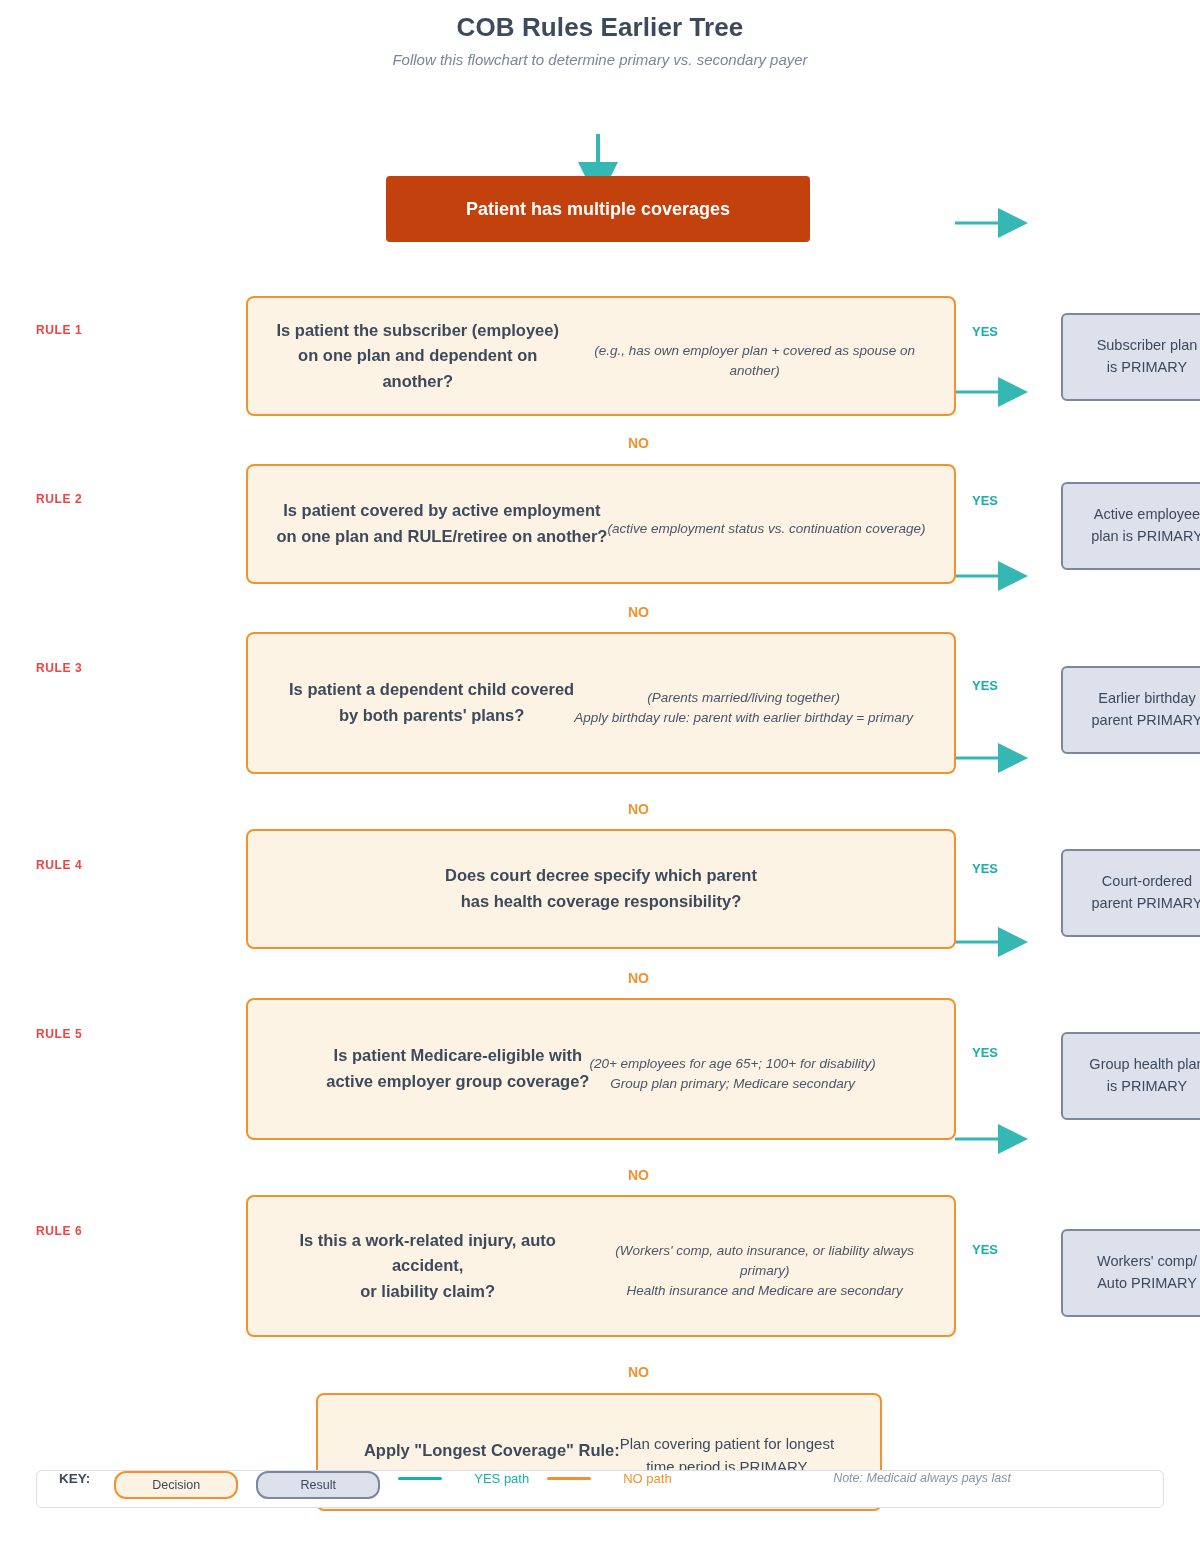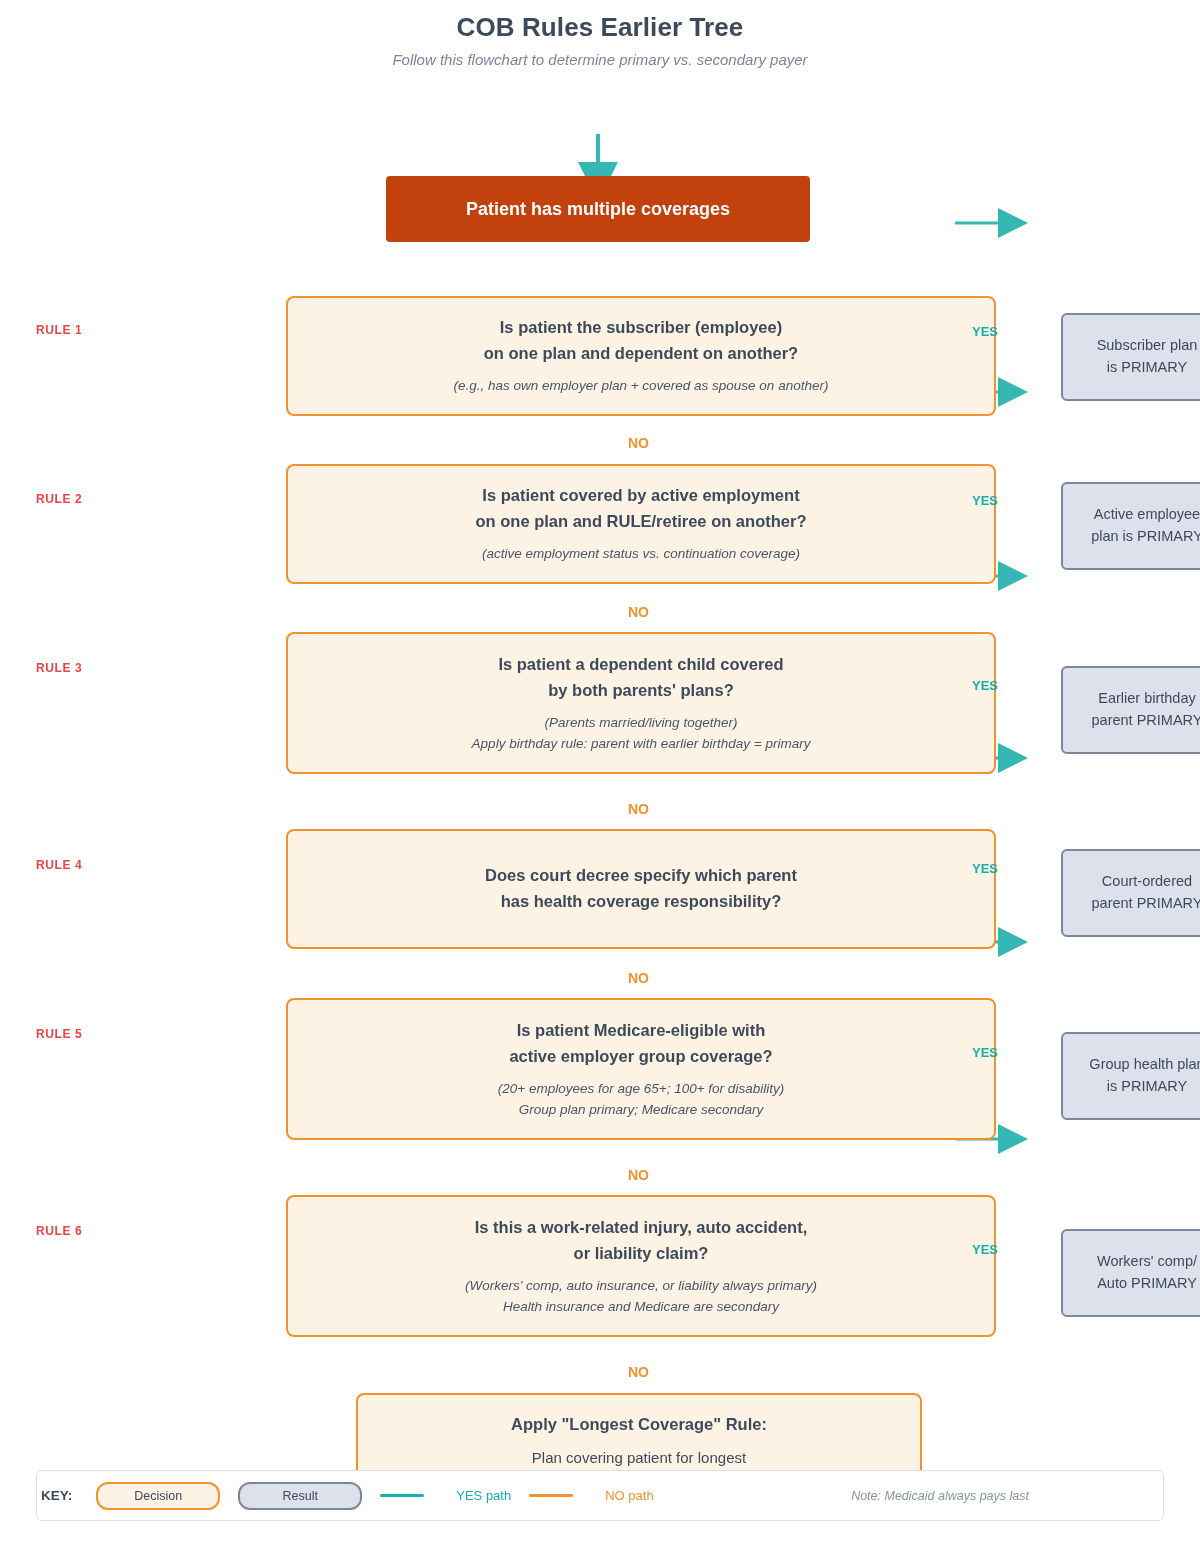--- a/index.html
+++ b/index.html
@@ -52,26 +52,25 @@
     font-size: 18px;
     font-weight: bold;
   }
 
   
   .decision {
     background: #fdf3e4;
     border: 2px solid #f0922f;
     border-radius: 8px;
     display: flex;
-    flex-direction: column;
+    flex-direction: row;
     align-items: center;
     justify-content: center;
     padding: 10px 16px;
     text-align: center;
-    margin-left: 40px;
   }
   .decision .q {
     font-size: 16.5px;
     font-weight: bold;
     color: #3d4a5c;
     line-height: 1.55;
   }
   .decision .note {
     font-size: 13.5px;
     font-style: italic;
@@ -122,27 +121,27 @@
     color: #16b0ae;
   }
 
   
   .edges { position: absolute; left: 0; top: 0; width: 1200px; height: 1400px; pointer-events: none; }
 
   
   .legend {
     position: absolute;
     left: 36px; top: 1470px;
-    width: 1128px; height: 51px;
+    width: 1128px; height: 38px;
     border: 1px solid #dcdfe6;
     border-radius: 6px;
     background: #ffffff;
     display: flex;
-    align-items: center;
-    padding: 0 4px;
+    align-items: flex-start;
+    padding: 0 22px;
     gap: 18px;
   }
   .legend .key-word {
     font-size: 13.5px; font-weight: bold; color: #3d4a5c;
     margin-right: 6px;
   }
   .chip {
     width: 124px; height: 28px;
     display: flex; align-items: center; justify-content: center;
     font-size: 12.5px; color: #3d4a5c;

